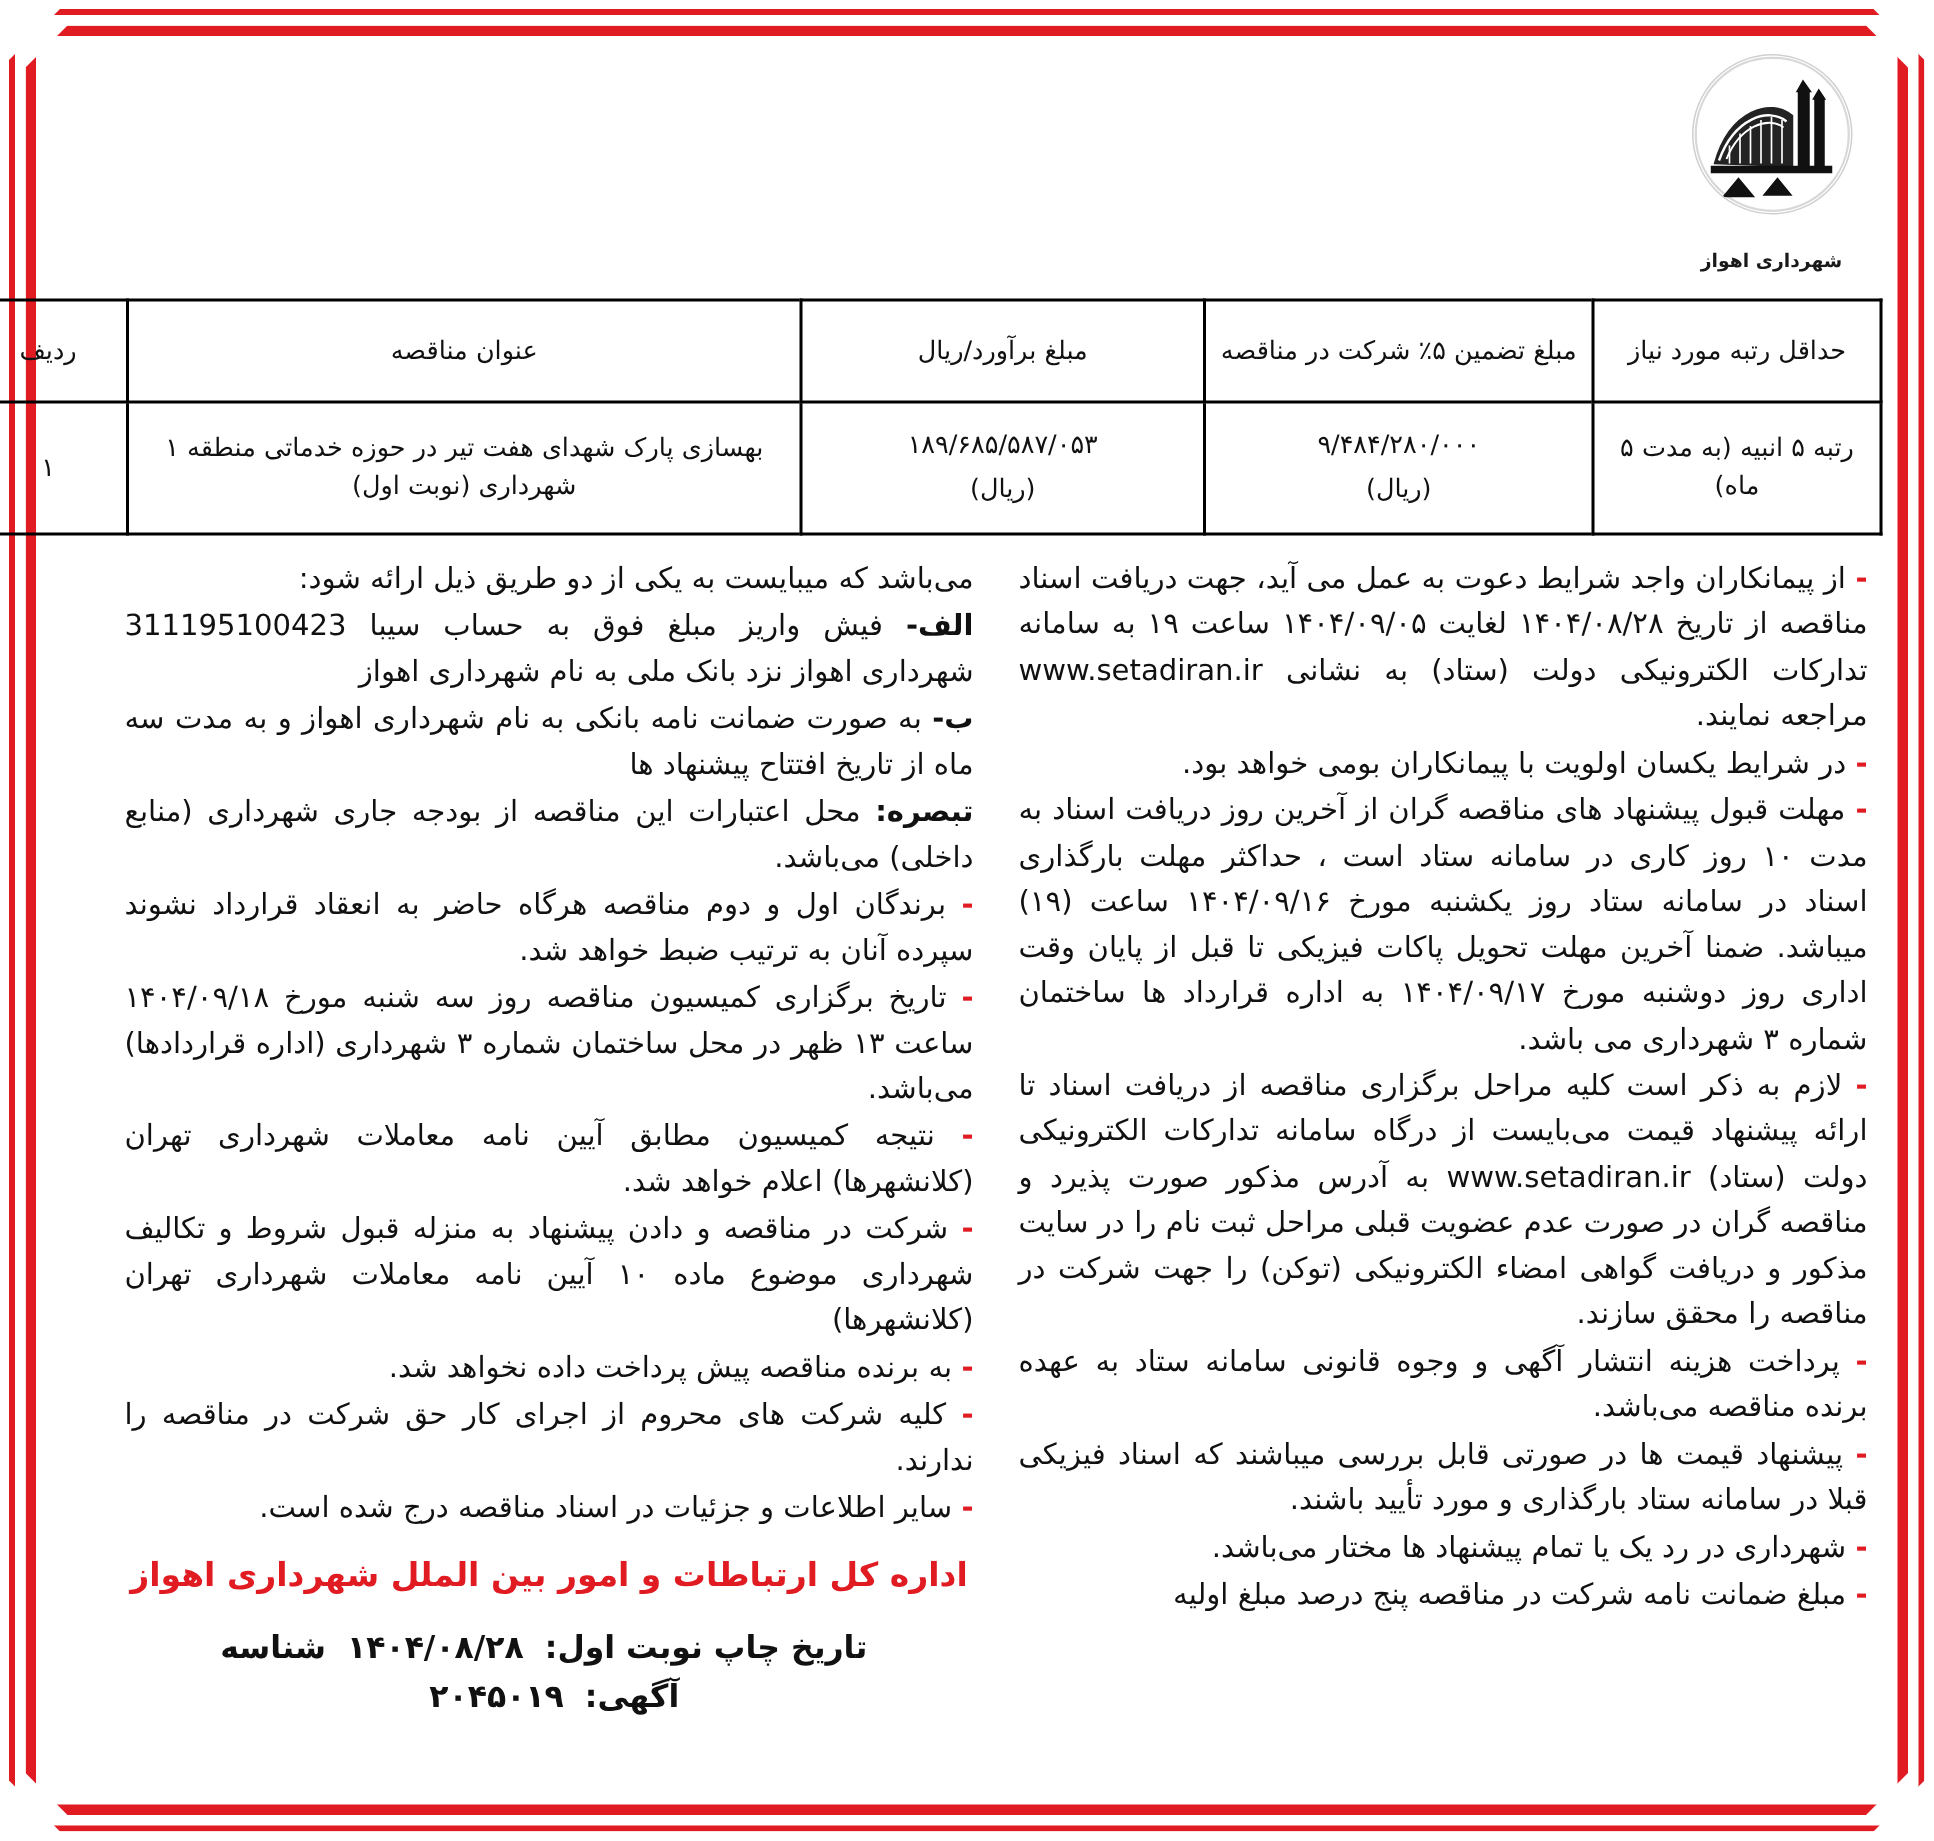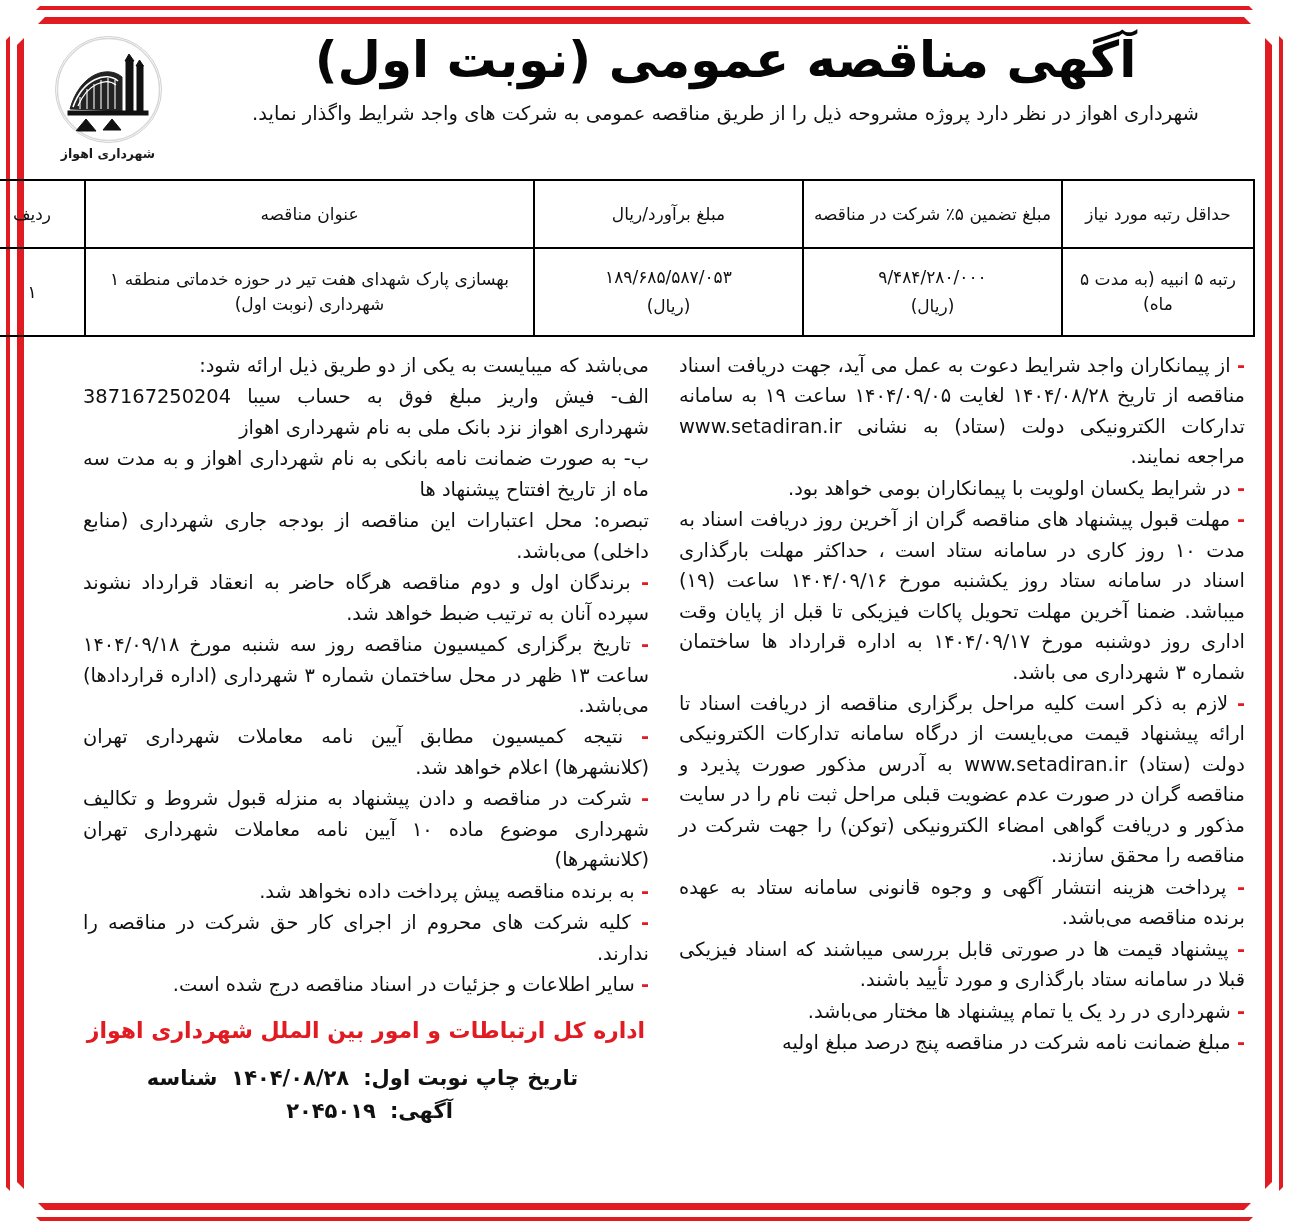--- a/index.html
+++ b/index.html
@@ -66,20 +66,21 @@
     padding:0 18px;
     text-align:center;
     color:#131313;
   }
   .logo-wrap{
     width:132px;
     display:flex;
     flex-direction:column;
     align-items:center;
     margin-top:4px;
+    gap:20px;
   }
   .logo-circle{
     width:105px;height:105px;
     border-radius:50%;
     border:1px solid #cfcfcf;
     background:#fff;
     position:relative;
     overflow:hidden;
   }
   .logo-circle svg{position:absolute;left:0;top:0;}
@@ -127,21 +128,21 @@
   }
   .col{
     width:566px;
     font-size:19.4px;
     line-height:1.57;
     text-align:justify;
     text-justify:inter-word;
   }
   .col p{margin:0 0 1px 0;}
   .bullet{color:#e01b22;font-weight:bold;}
-  .bold{font-weight:normal;}
+  .bold{font-weight:bold;}
 
   .signature{
     color:#e01b22;
     font-weight:bold;
     font-size:22px;
     text-align:center;
     margin-top:13px;
   }
   .pubinfo{
     font-weight:bold;
@@ -154,24 +155,20 @@
 </style>
 </head>
 <body>
 
 <div class="frame-outer"></div>
 <div class="frame-inner"></div>
 
 <div class="page">
 
   <div class="header">
-    <div class="header-text">
-      <h1 class="title">آگهی مناقصه عمومی (نوبت اول)</h1>
-      <p class="subtitle">شهرداری اهواز در نظر دارد پروژه مشروحه ذیل را از طریق مناقصه عمومی به شرکت های واجد شرایط واگذار نماید.</p>
-    </div>
     <div class="logo-wrap">
       <div class="logo-circle">
         <svg width="105" height="105" viewBox="0 0 105 105" aria-hidden="true">
           <circle cx="52.5" cy="52.5" r="51" fill="#ffffff" stroke="#d8d8d8" stroke-width="1.5"></circle>
           <g fill="#111" stroke="#111">
             <path d="M14 72 C24 36, 52 28, 66 40 L66 74 Z" fill="#111" opacity="0.92"></path>
             <path d="M17 70 C27 42, 50 34, 62 44" fill="none" stroke="#fff" stroke-width="1.6"></path>
             <path d="M22 69 C31 47, 50 40, 60 48" fill="none" stroke="#fff" stroke-width="1.3"></path>
             <g stroke="#fff" stroke-width="1.1">
               <line x1="24" y1="60" x2="24" y2="72"></line>
@@ -230,21 +227,21 @@
       <p><span class="bullet">-</span> <span>مهلت قبول پیشنهاد های مناقصه گران از آخرین روز دریافت اسناد به مدت ۱۰ روز کاری در سامانه ستاد است ، حداکثر مهلت بارگذاری اسناد در سامانه ستاد روز یکشنبه مورخ ۱۴۰۴/۰۹/۱۶ ساعت (۱۹) میباشد. ضمنا آخرین مهلت تحویل پاکات فیزیکی تا قبل از پایان وقت اداری روز دوشنبه مورخ ۱۴۰۴/۰۹/۱۷ به اداره قرارداد ها ساختمان شماره ۳ شهرداری می باشد.</span></p>
       <p><span class="bullet">-</span> <span>لازم به ذکر است کلیه مراحل برگزاری مناقصه از دریافت اسناد تا ارائه پیشنهاد قیمت می‌بایست از درگاه سامانه تدارکات الکترونیکی دولت (ستاد) www.setadiran.ir به آدرس مذکور صورت پذیرد و مناقصه گران در صورت عدم عضویت قبلی مراحل ثبت نام را در سایت مذکور و دریافت گواهی امضاء الکترونیکی (توکن) را جهت شرکت در مناقصه را محقق سازند.</span></p>
       <p><span class="bullet">-</span> <span>پرداخت هزینه انتشار آگهی و وجوه قانونی سامانه ستاد به عهده برنده مناقصه می‌باشد.</span></p>
       <p><span class="bullet">-</span> <span>پیشنهاد قیمت ها در صورتی قابل بررسی میباشند که اسناد فیزیکی قبلا در سامانه ستاد بارگذاری و مورد تأیید باشند.</span></p>
       <p><span class="bullet">-</span> <span>شهرداری در رد یک یا تمام پیشنهاد ها مختار می‌باشد.</span></p>
       <p><span class="bullet">-</span> <span>مبلغ ضمانت نامه شرکت در مناقصه پنج درصد مبلغ اولیه</span></p>
     </div>
 
     <div class="col">
       <p>می‌باشد که میبایست به یکی از دو طریق ذیل ارائه شود:</p>
-      <p><span class="bold">الف-</span> <span>فیش واریز مبلغ فوق به حساب سیبا 387167250204 شهرداری اهواز نزد بانک ملی به نام شهرداری اهواز</span></p>
+      <p><span class="bold">الف-</span> <span>فیش واریز مبلغ فوق به حساب سیبا 311195100423 شهرداری اهواز نزد بانک ملی به نام شهرداری اهواز</span></p>
       <p><span class="bold">ب-</span> <span>به صورت ضمانت نامه بانکی به نام شهرداری اهواز و به مدت سه ماه از تاریخ افتتاح پیشنهاد ها</span></p>
       <p><span class="bold">تبصره:</span> <span>محل اعتبارات این مناقصه از بودجه جاری شهرداری (منابع داخلی) می‌باشد.</span></p>
       <p><span class="bullet">-</span> <span>برندگان اول و دوم مناقصه هرگاه حاضر به انعقاد قرارداد نشوند سپرده آنان به ترتیب ضبط خواهد شد.</span></p>
       <p><span class="bullet">-</span> <span>تاریخ برگزاری کمیسیون مناقصه روز سه شنبه مورخ ۱۴۰۴/۰۹/۱۸ ساعت ۱۳ ظهر در محل ساختمان شماره ۳ شهرداری (اداره قراردادها) می‌باشد.</span></p>
       <p><span class="bullet">-</span> <span>نتیجه کمیسیون مطابق آیین نامه معاملات شهرداری تهران (کلانشهرها) اعلام خواهد شد.</span></p>
       <p><span class="bullet">-</span> <span>شرکت در مناقصه و دادن پیشنهاد به منزله قبول شروط و تکالیف شهرداری موضوع ماده ۱۰ آیین نامه معاملات شهرداری تهران (کلانشهرها)</span></p>
       <p><span class="bullet">-</span> <span>به برنده مناقصه پیش پرداخت داده نخواهد شد.</span></p>
       <p><span class="bullet">-</span> <span>کلیه شرکت های محروم از اجرای کار حق شرکت در مناقصه را ندارند.</span></p>
       <p><span class="bullet">-</span> <span>سایر اطلاعات و جزئیات در اسناد مناقصه درج شده است.</span></p>
 

